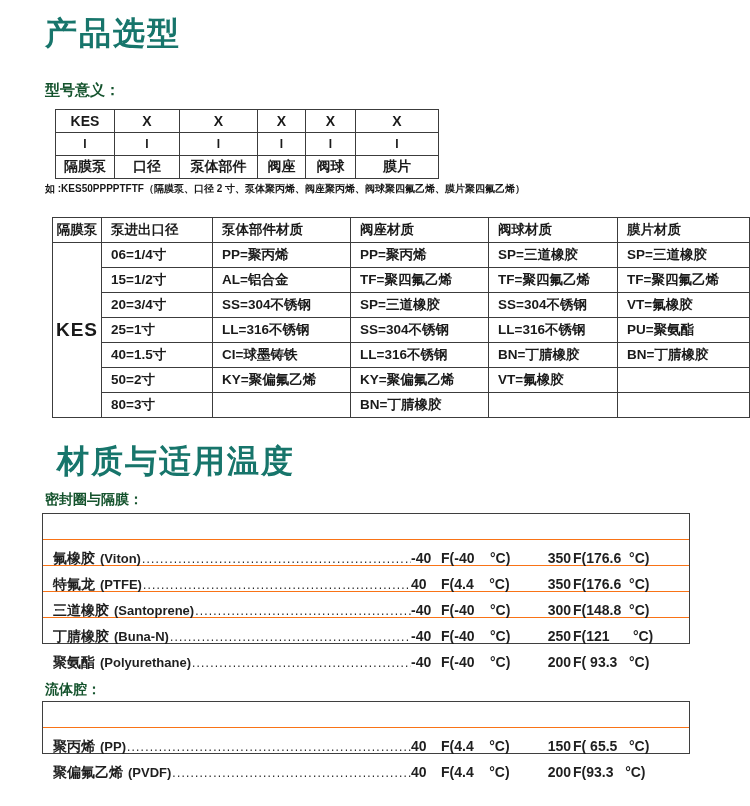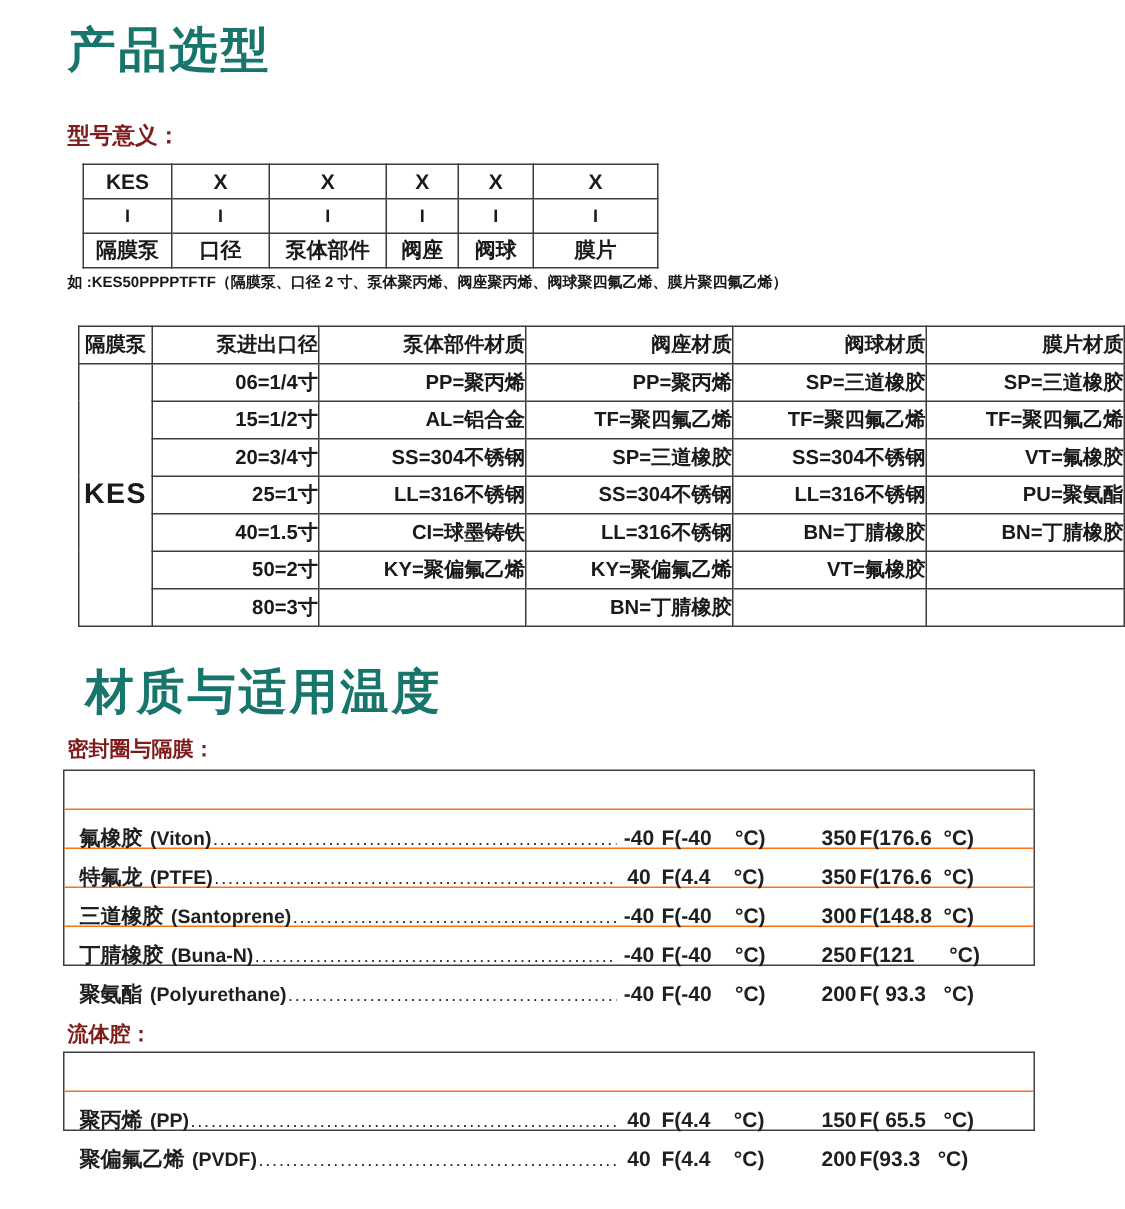--- a/index.html
+++ b/index.html
@@ -10,21 +10,21 @@
     -webkit-font-smoothing:antialiased;
   }
   .page{padding:14px 0 0 45px;}
 
   h1.sec-title{
     margin:0;font-size:32px;line-height:38px;font-weight:700;
     color:#17756b;letter-spacing:2px;
   }
   .sec-title.second{margin-top:24px;margin-left:12px;}
 
-  .sub-label{font-size:15px;font-weight:700;color:#7f1d1d;}
+  .sub-label{font-size:15px;font-weight:700;color:#14532d;}
   .model-label{margin-top:29px;}
   .seal-label{margin-top:11px;font-size:14px;}
   .fluid-label{margin-top:37px;font-size:14px;}
 
   
   table.model{border-collapse:collapse;margin:9px 0 0 10px;table-layout:fixed;}
   table.model td{
     border:1px solid #3c3c3c;text-align:center;vertical-align:middle;
     font-size:14px;font-weight:600;height:22px;padding:0;color:#1a1a1a;
   }
@@ -35,21 +35,21 @@
   
   .example{
     margin-top:2px;width:614px;font-size:10px;font-weight:600;line-height:1.55;
     padding-left:32px;text-indent:-32px;color:#181818;
   }
 
   
   table.sel{border-collapse:collapse;margin:20px 0 0 7px;table-layout:fixed;}
   table.sel th,table.sel td{
     border:1px solid #3c3c3c;font-size:13.5px;font-weight:600;color:#1a1a1a;
-    height:24px;padding:0 0 0 9px;text-align:right;vertical-align:middle;
+    height:24px;padding:0 0 0 9px;text-align:left;vertical-align:middle;
   }
   .sel .w0{width:48px}.sel .w1{width:101px}.sel .w2{width:128px}
   .sel .w3{width:128px}.sel .w4{width:119px}.sel .w5{width:122px}
   table.sel th.center{text-align:center;padding:0;}
   table.sel td.kes{
     text-align:center;padding:0;font-size:19px;letter-spacing:1px;font-weight:600;
   }
 
   
   .temp{width:646px;margin-left:-3px;border:1px solid #3f3f3f;}
@@ -57,21 +57,21 @@
     display:flex;align-items:baseline;border-bottom:1px solid #f97316;
     padding:3px 14px 2px 10px;height:20px;line-height:19px;
   }
   .trow:last-child{border-bottom:none;}
   .trow .cn{font-size:14px;font-weight:700;white-space:pre;}
   .trow .en{font-size:13px;font-weight:600;margin-left:5px;white-space:pre;margin-top:32px;}
   .leader{
     flex:1 1 0;min-width:0;overflow:hidden;white-space:nowrap;
     font-size:12px;letter-spacing:1.2px;color:#242424;padding:0 1px;
   }
-  .vmin{width:30px;text-align:center;font-size:14px;font-weight:600;}
+  .vmin{width:30px;text-align:left;font-size:14px;font-weight:600;}
   .vf1{width:86px;white-space:pre;font-size:14px;font-weight:600;}
   .vmax{width:32px;margin-left:12px;text-align:right;font-size:14px;font-weight:600;}
   .vf2{width:102px;margin-left:2px;white-space:pre;font-size:14px;font-weight:600;}
   .temp.seal{margin-top:4px;}
   .temp.fluid{margin-top:2px;}
 </style>
 </head>
 <body>
 
 <div class="page">

